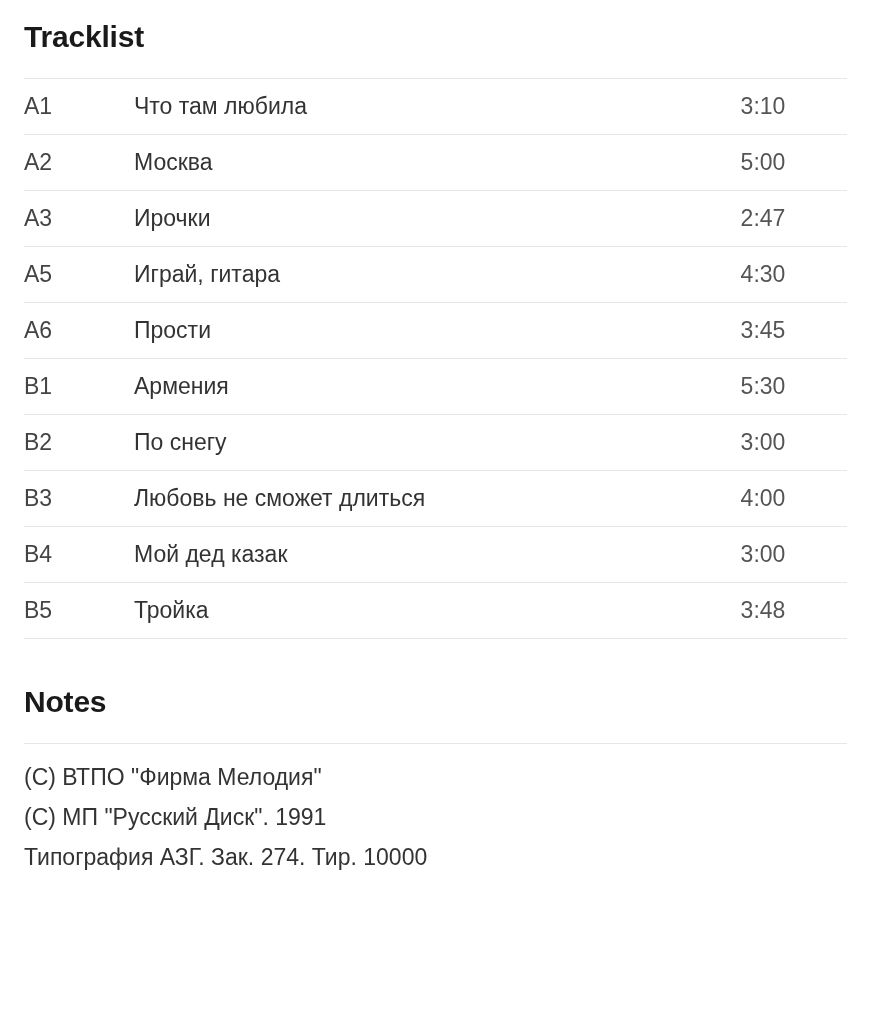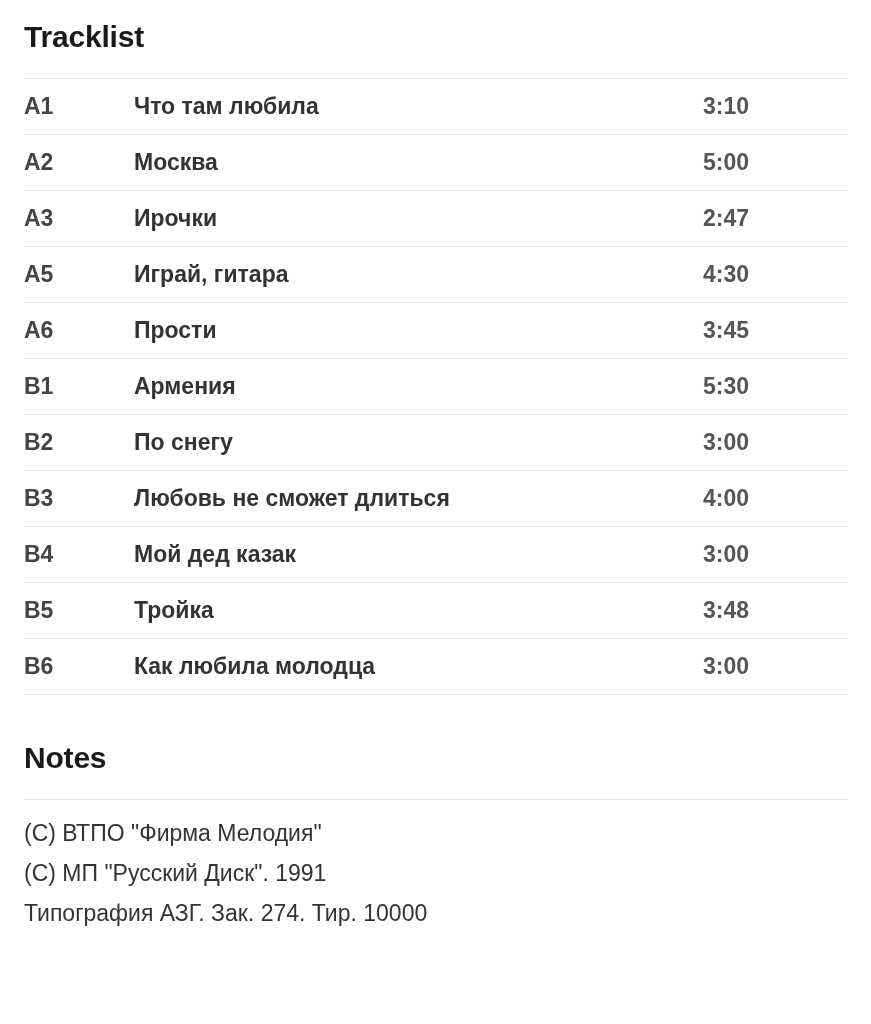--- a/index.html
+++ b/index.html
@@ -27,21 +27,20 @@
     padding-top: 20px;
     padding-bottom: 10px;
     letter-spacing: -0.2px;
   }
   #tracklist-title {
   }
   .tracklist {
     width: 100%;
     border-collapse: collapse;
     margin-top: 14px;
-    font-weight: bold;
   }
   .tracklist tr {
     border-bottom: 1px solid #e6e6e6;
   }
   .tracklist tr:first-child {
     border-top: 1px solid #e6e6e6;
   }
   .tracklist td {
     padding: 14px 0;
     font-size: 23px;
@@ -49,21 +48,21 @@
     vertical-align: middle;
   }
   td.pos {
     width: 110px;
     color: #444444;
   }
   td.title {
     color: #333333;
   }
   td.dur {
-    text-align: left;
+    text-align: center;
     width: 120px;
     color: #555555;
     padding-right: 24px;
   }
   .notes-block {
     padding-top: 26px;
   }
   .notes-rule {
     border: none;
     border-top: 1px solid #e6e6e6;
@@ -131,25 +130,20 @@
       <tr>
         <td class="pos">B4</td>
         <td class="title">Мой дед казак</td>
         <td class="dur">3:00</td>
       </tr>
       <tr>
         <td class="pos">B5</td>
         <td class="title">Тройка</td>
         <td class="dur">3:48</td>
       </tr>
-      <tr>
-        <td class="pos">B6</td>
-        <td class="title">Как любила молодца</td>
-        <td class="dur">3:00</td>
-      </tr>
     </tbody>
   </table>
 
   <div class="notes-block">
     <h2 class="section-title">Notes</h2>
     <hr class="notes-rule">
     <div class="note-line">(C) ВТПО "Фирма Мелодия"</div>
     <div class="note-line">(C) МП "Русский Диск". 1991</div>
     <div class="note-line">Типография АЗГ. Зак. 274. Тир. 10000</div>
   </div>

